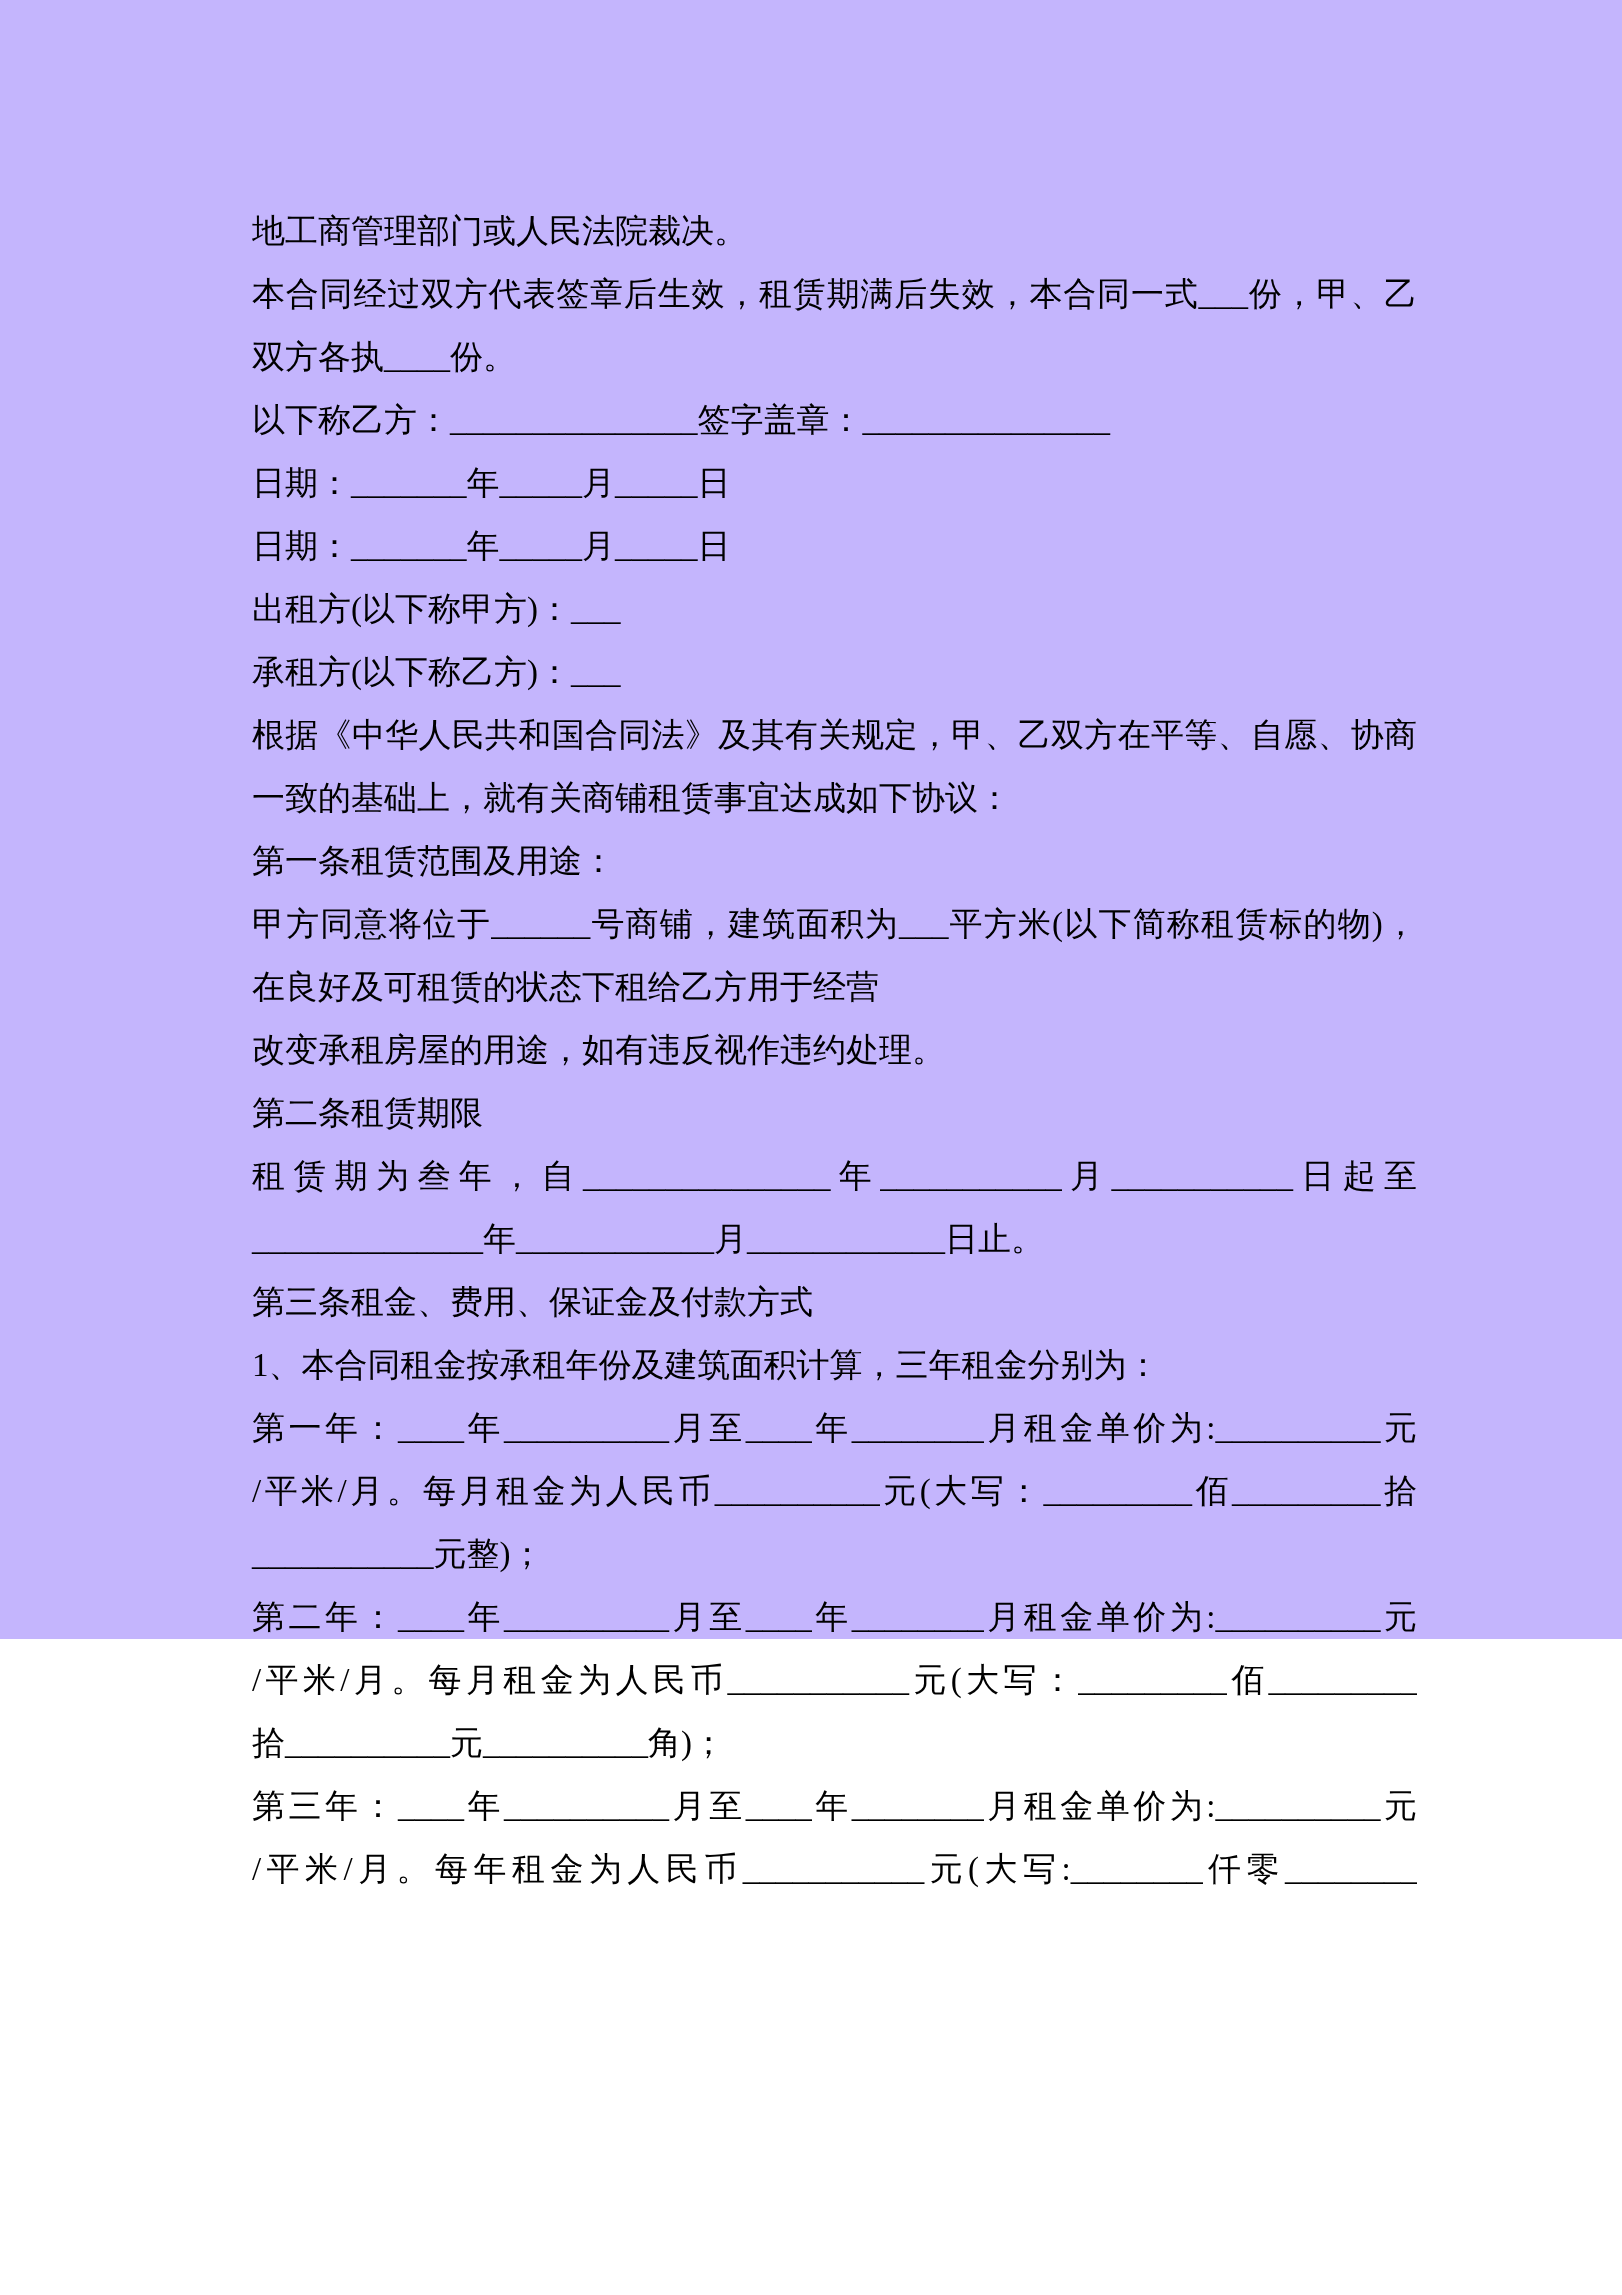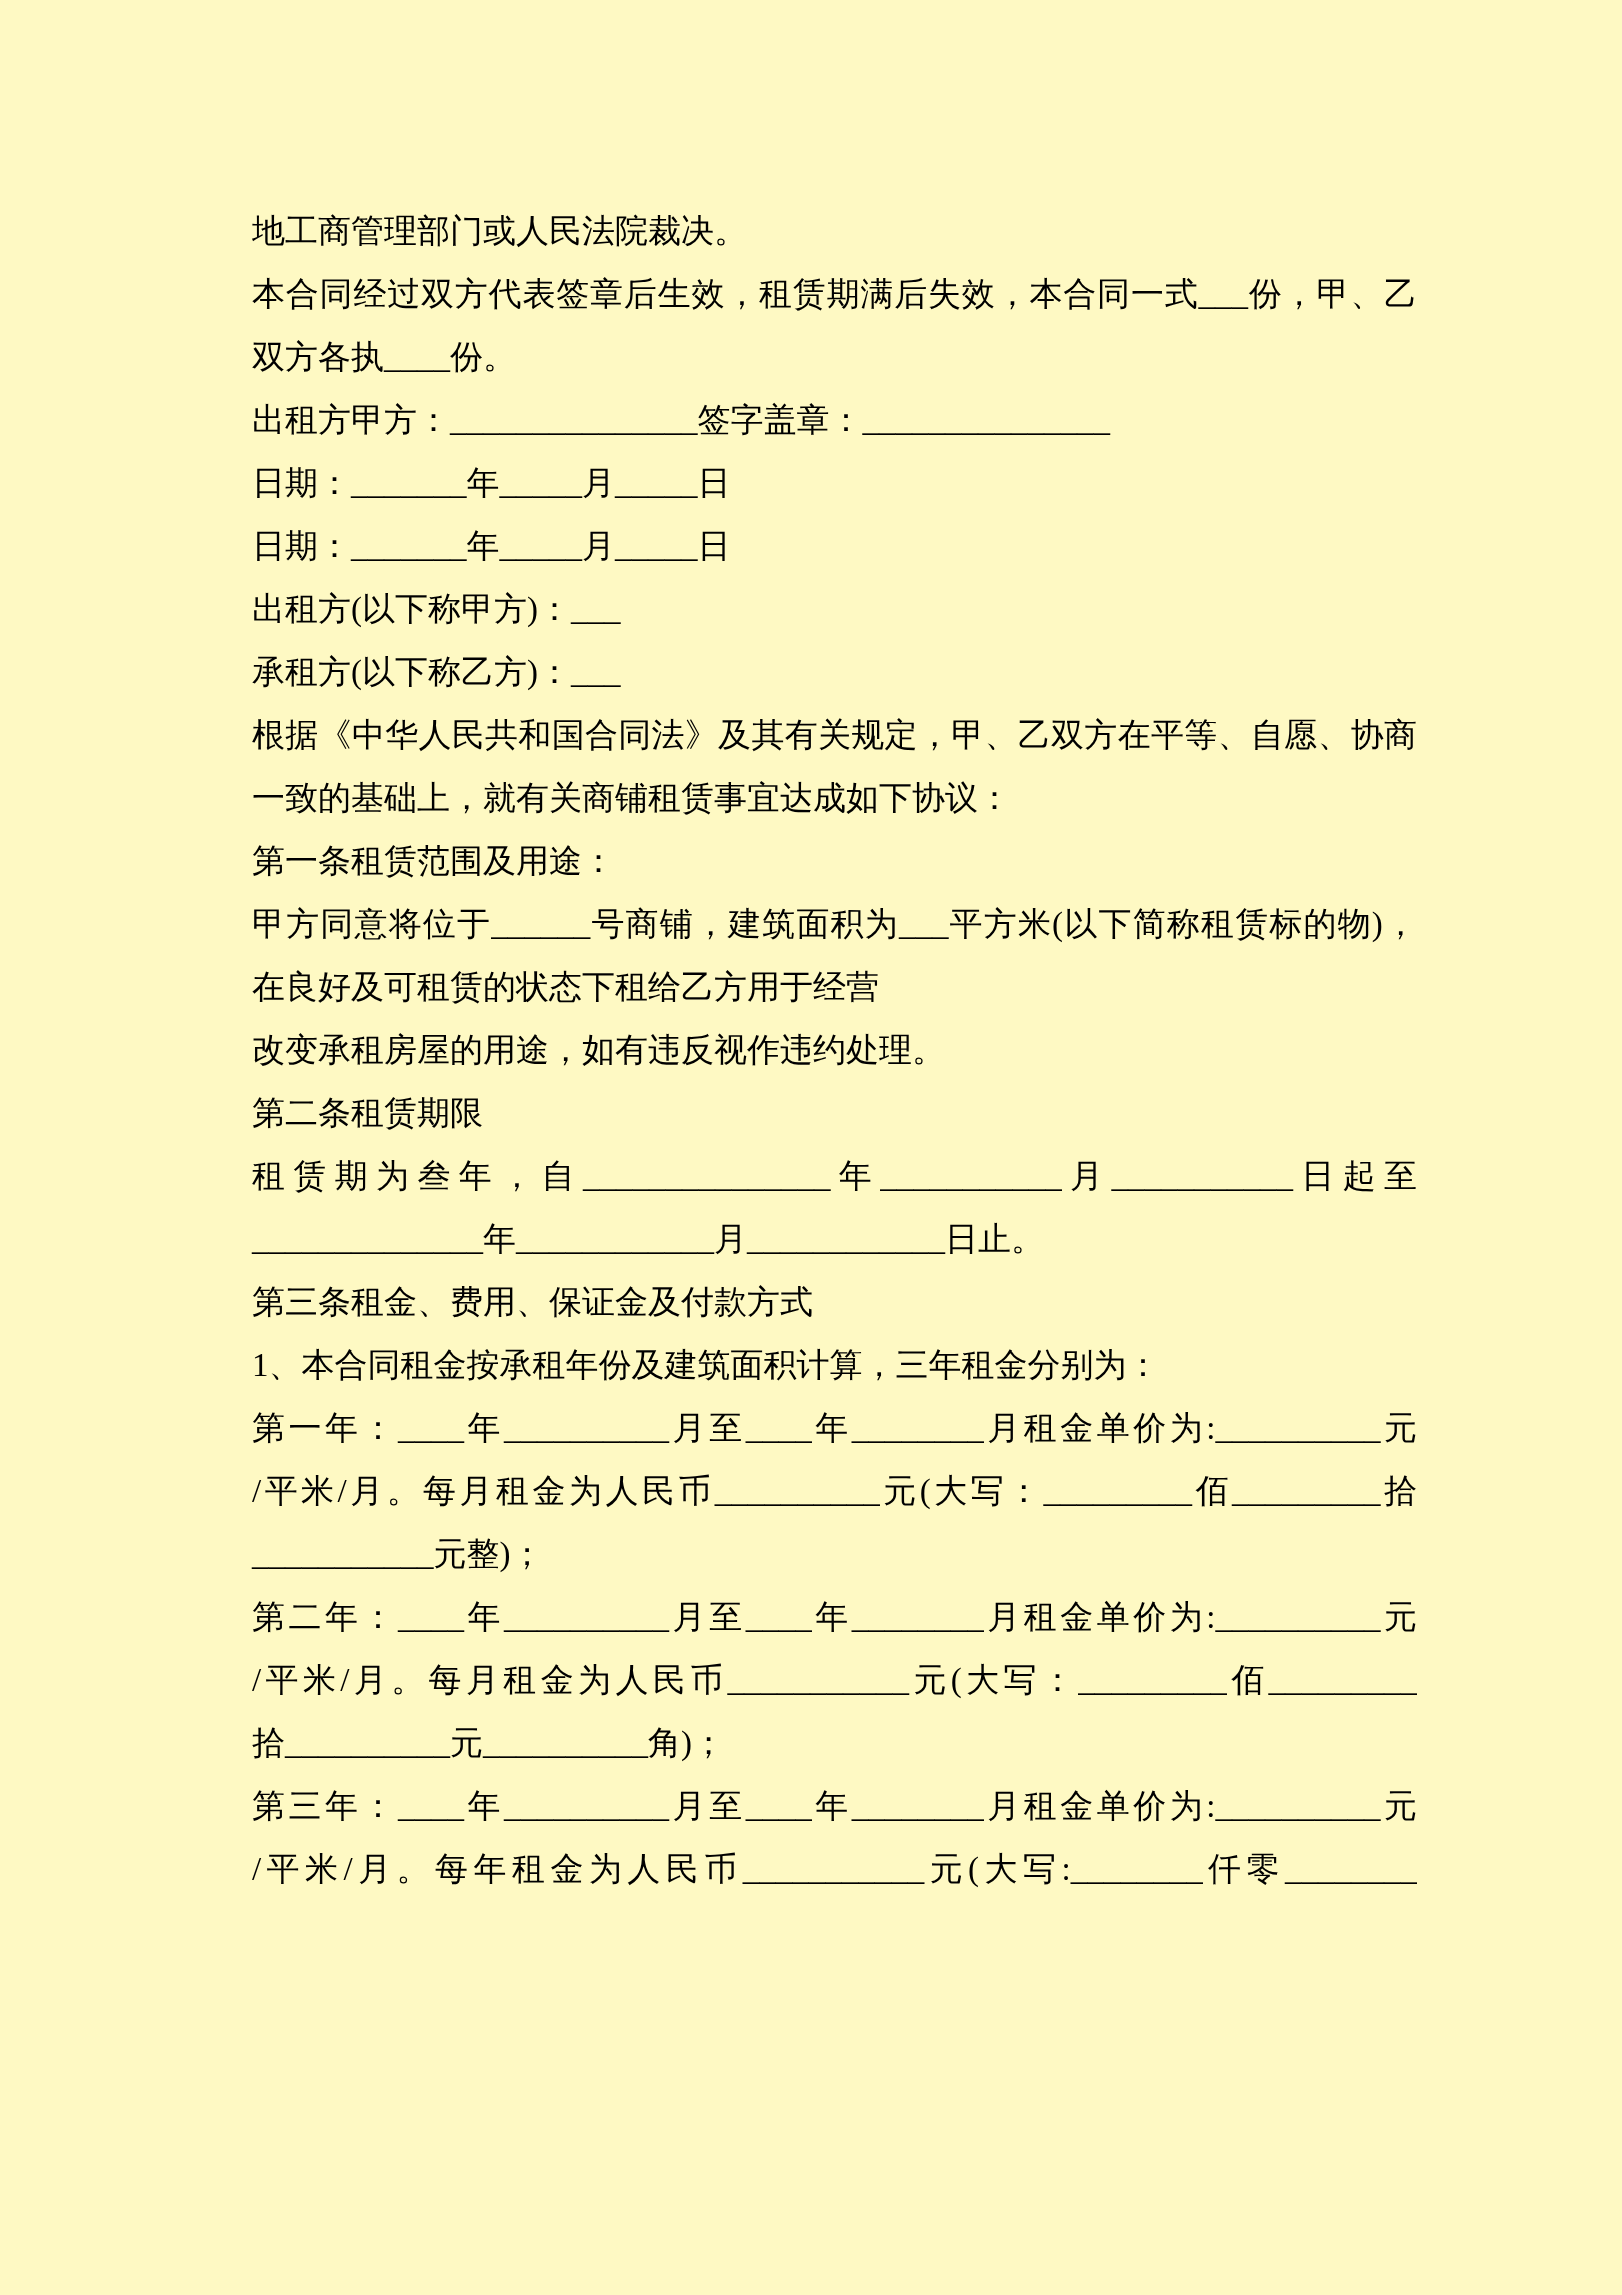--- a/index.html
+++ b/index.html
@@ -12,22 +12,22 @@
     height: 2295px;
     position: relative;
     overflow: hidden;
     font-family: "Liberation Serif", "DejaVu Serif", serif;
     color: #000000;
   }
   .page {
     position: absolute;
     left: 0; top: 0;
     width: 1623px;
-    height: 2295px;
-    background: #fef9c3;
+    height: 1639px;
+    background: #c4b5fd;
   }
   .content {
     position: absolute;
     left: 252px;
     top: 200px;
     width: 1165px;
   }
   .line {
     height: 63px;
     line-height: 63px;
@@ -44,21 +44,21 @@
   }
 </style>
 </head>
 <body>
 
 <div class="page">
   <div class="content">
     <div class="line">地工商管理部门或人民法院裁决。</div>
     <div class="line just">本合同经过双方代表签章后生效，租赁期满后失效，本合同一式___份，甲、乙</div>
     <div class="line">双方各执____份。</div>
-    <div class="line">出租方甲方：_______________签字盖章：_______________</div>
+    <div class="line">以下称乙方：_______________签字盖章：_______________</div>
     <div class="line">日期：_______年_____月_____日</div>
     <div class="line">日期：_______年_____月_____日</div>
     <div class="line">出租方(以下称甲方)：___</div>
     <div class="line">承租方(以下称乙方)：___</div>
     <div class="line just">根据《中华人民共和国合同法》及其有关规定，甲、乙双方在平等、自愿、协商</div>
     <div class="line">一致的基础上，就有关商铺租赁事宜达成如下协议：</div>
     <div class="line">第一条租赁范围及用途：</div>
     <div class="line just">甲方同意将位于______号商铺，建筑面积为___平方米(以下简称租赁标的物)，</div>
     <div class="line">在良好及可租赁的状态下租给乙方用于经营</div>
     <div class="line">改变承租房屋的用途，如有违反视作违约处理。</div>

